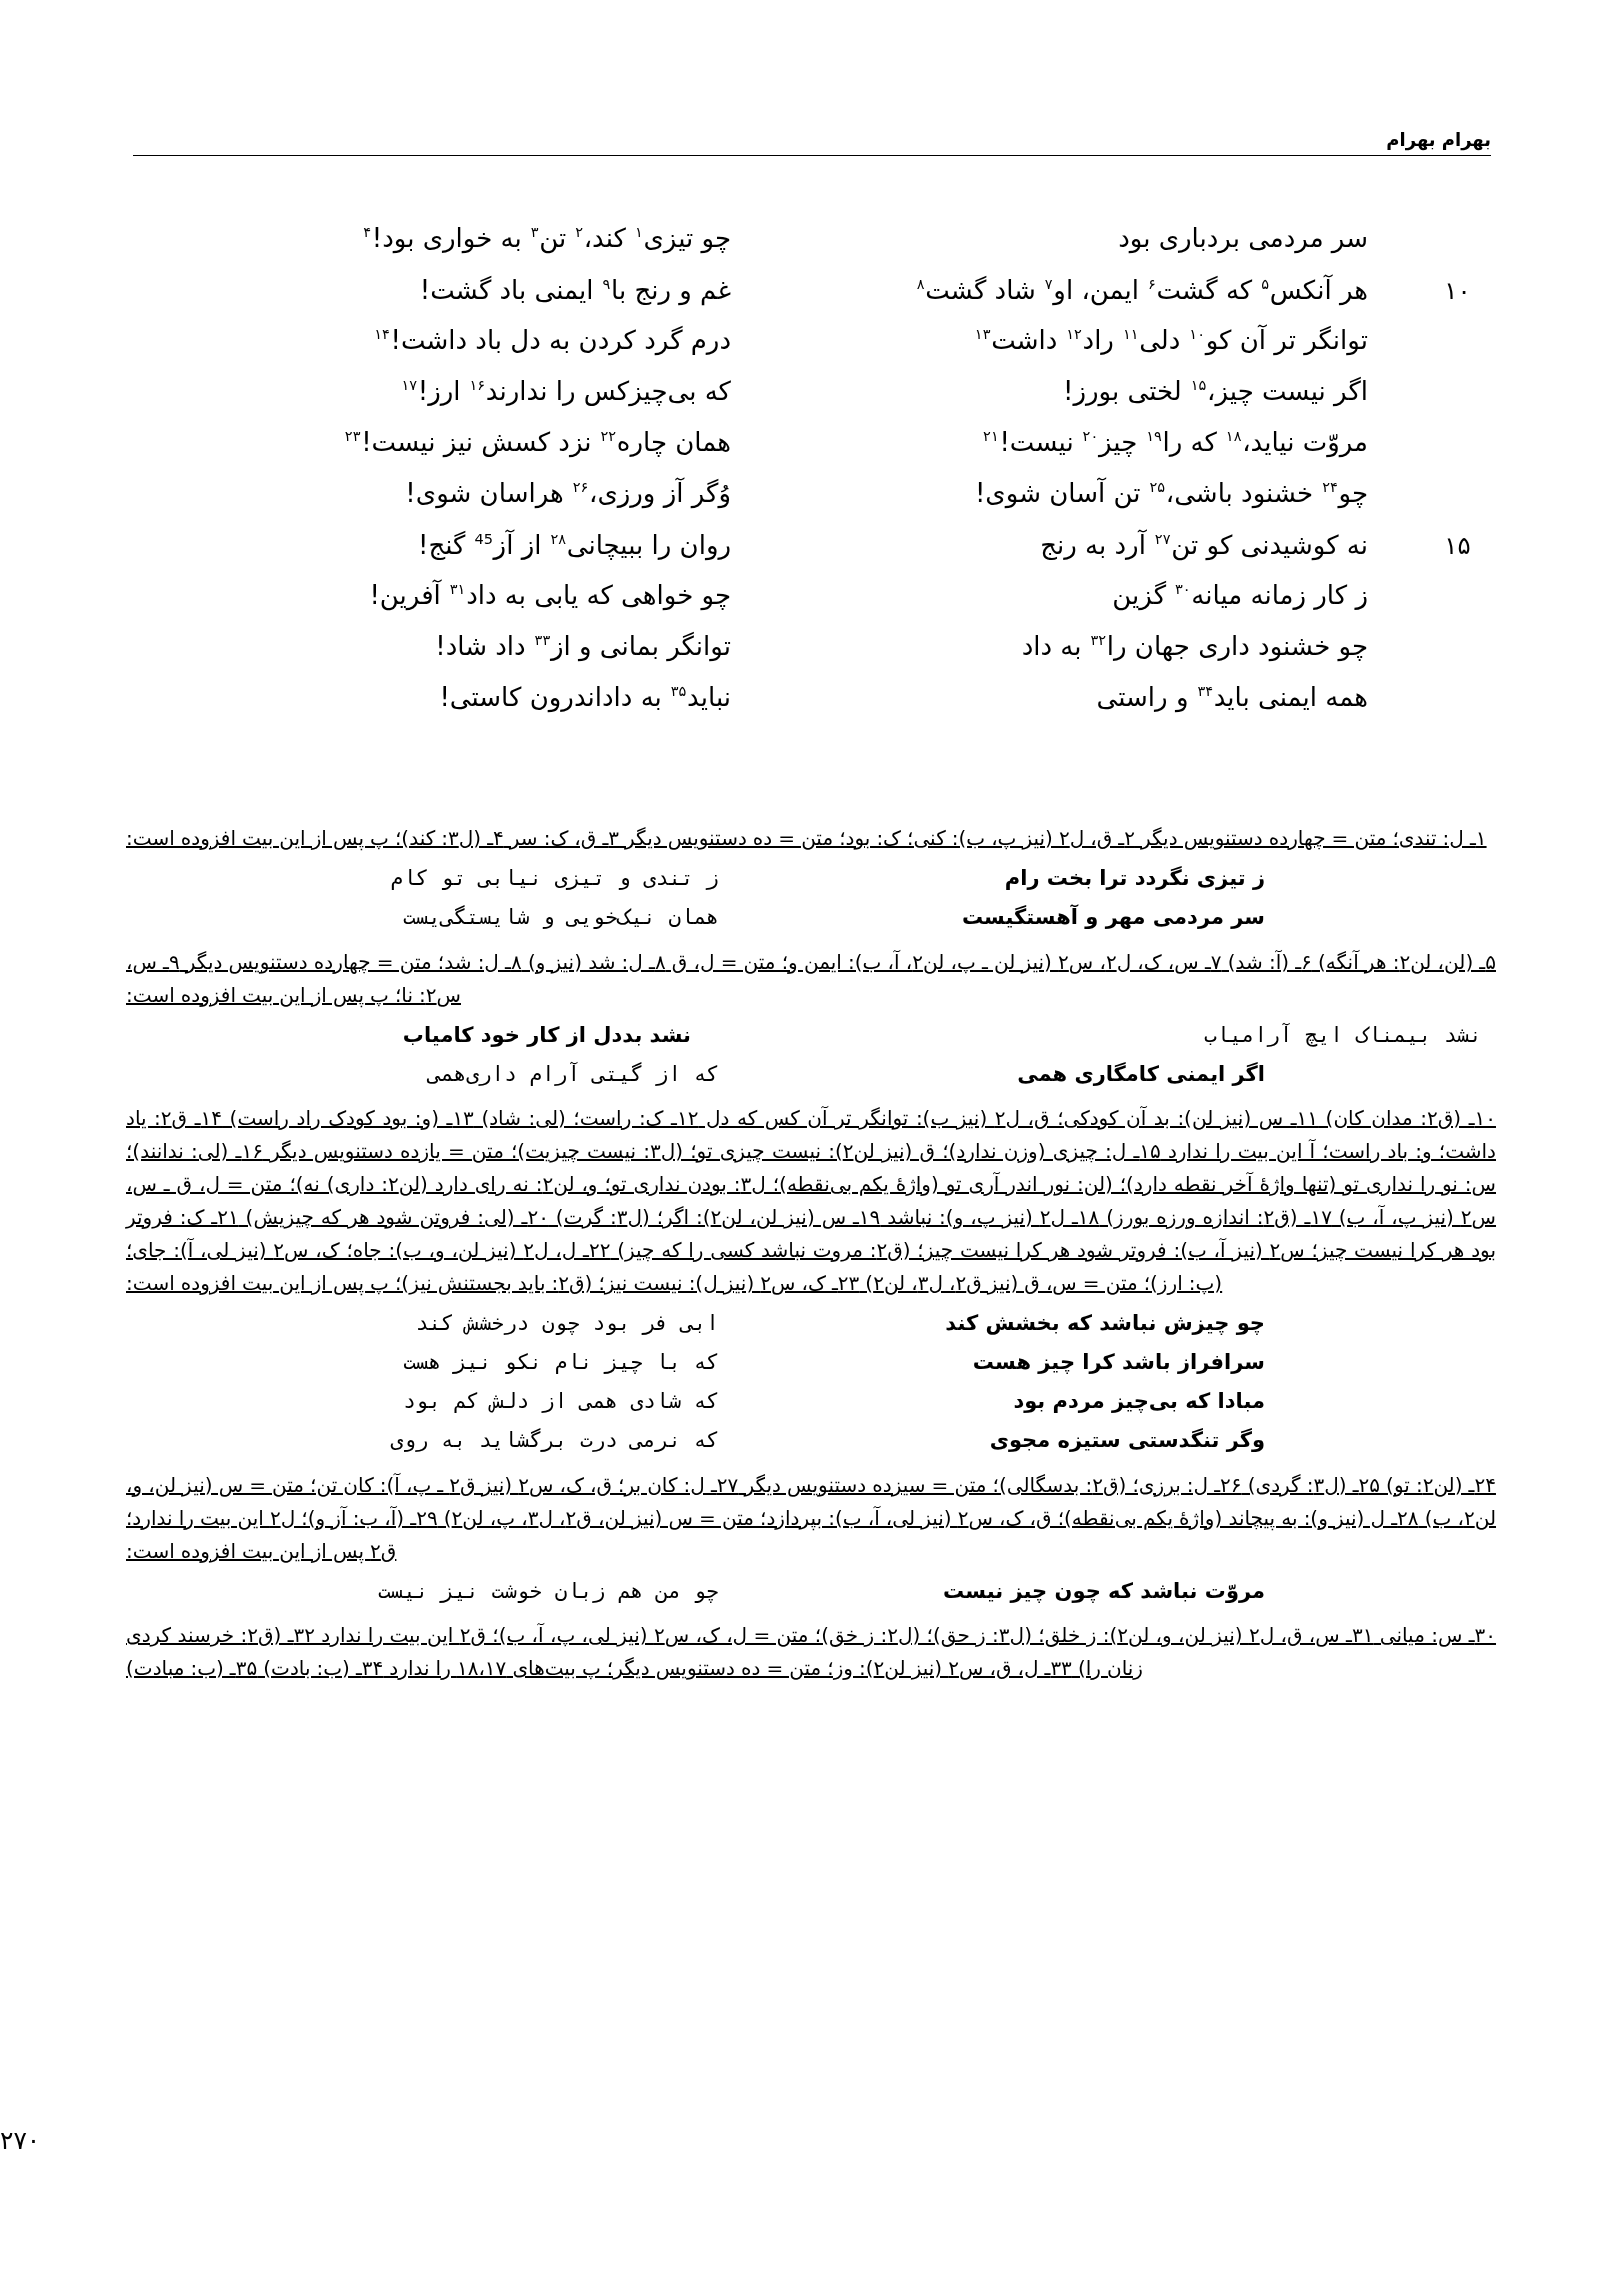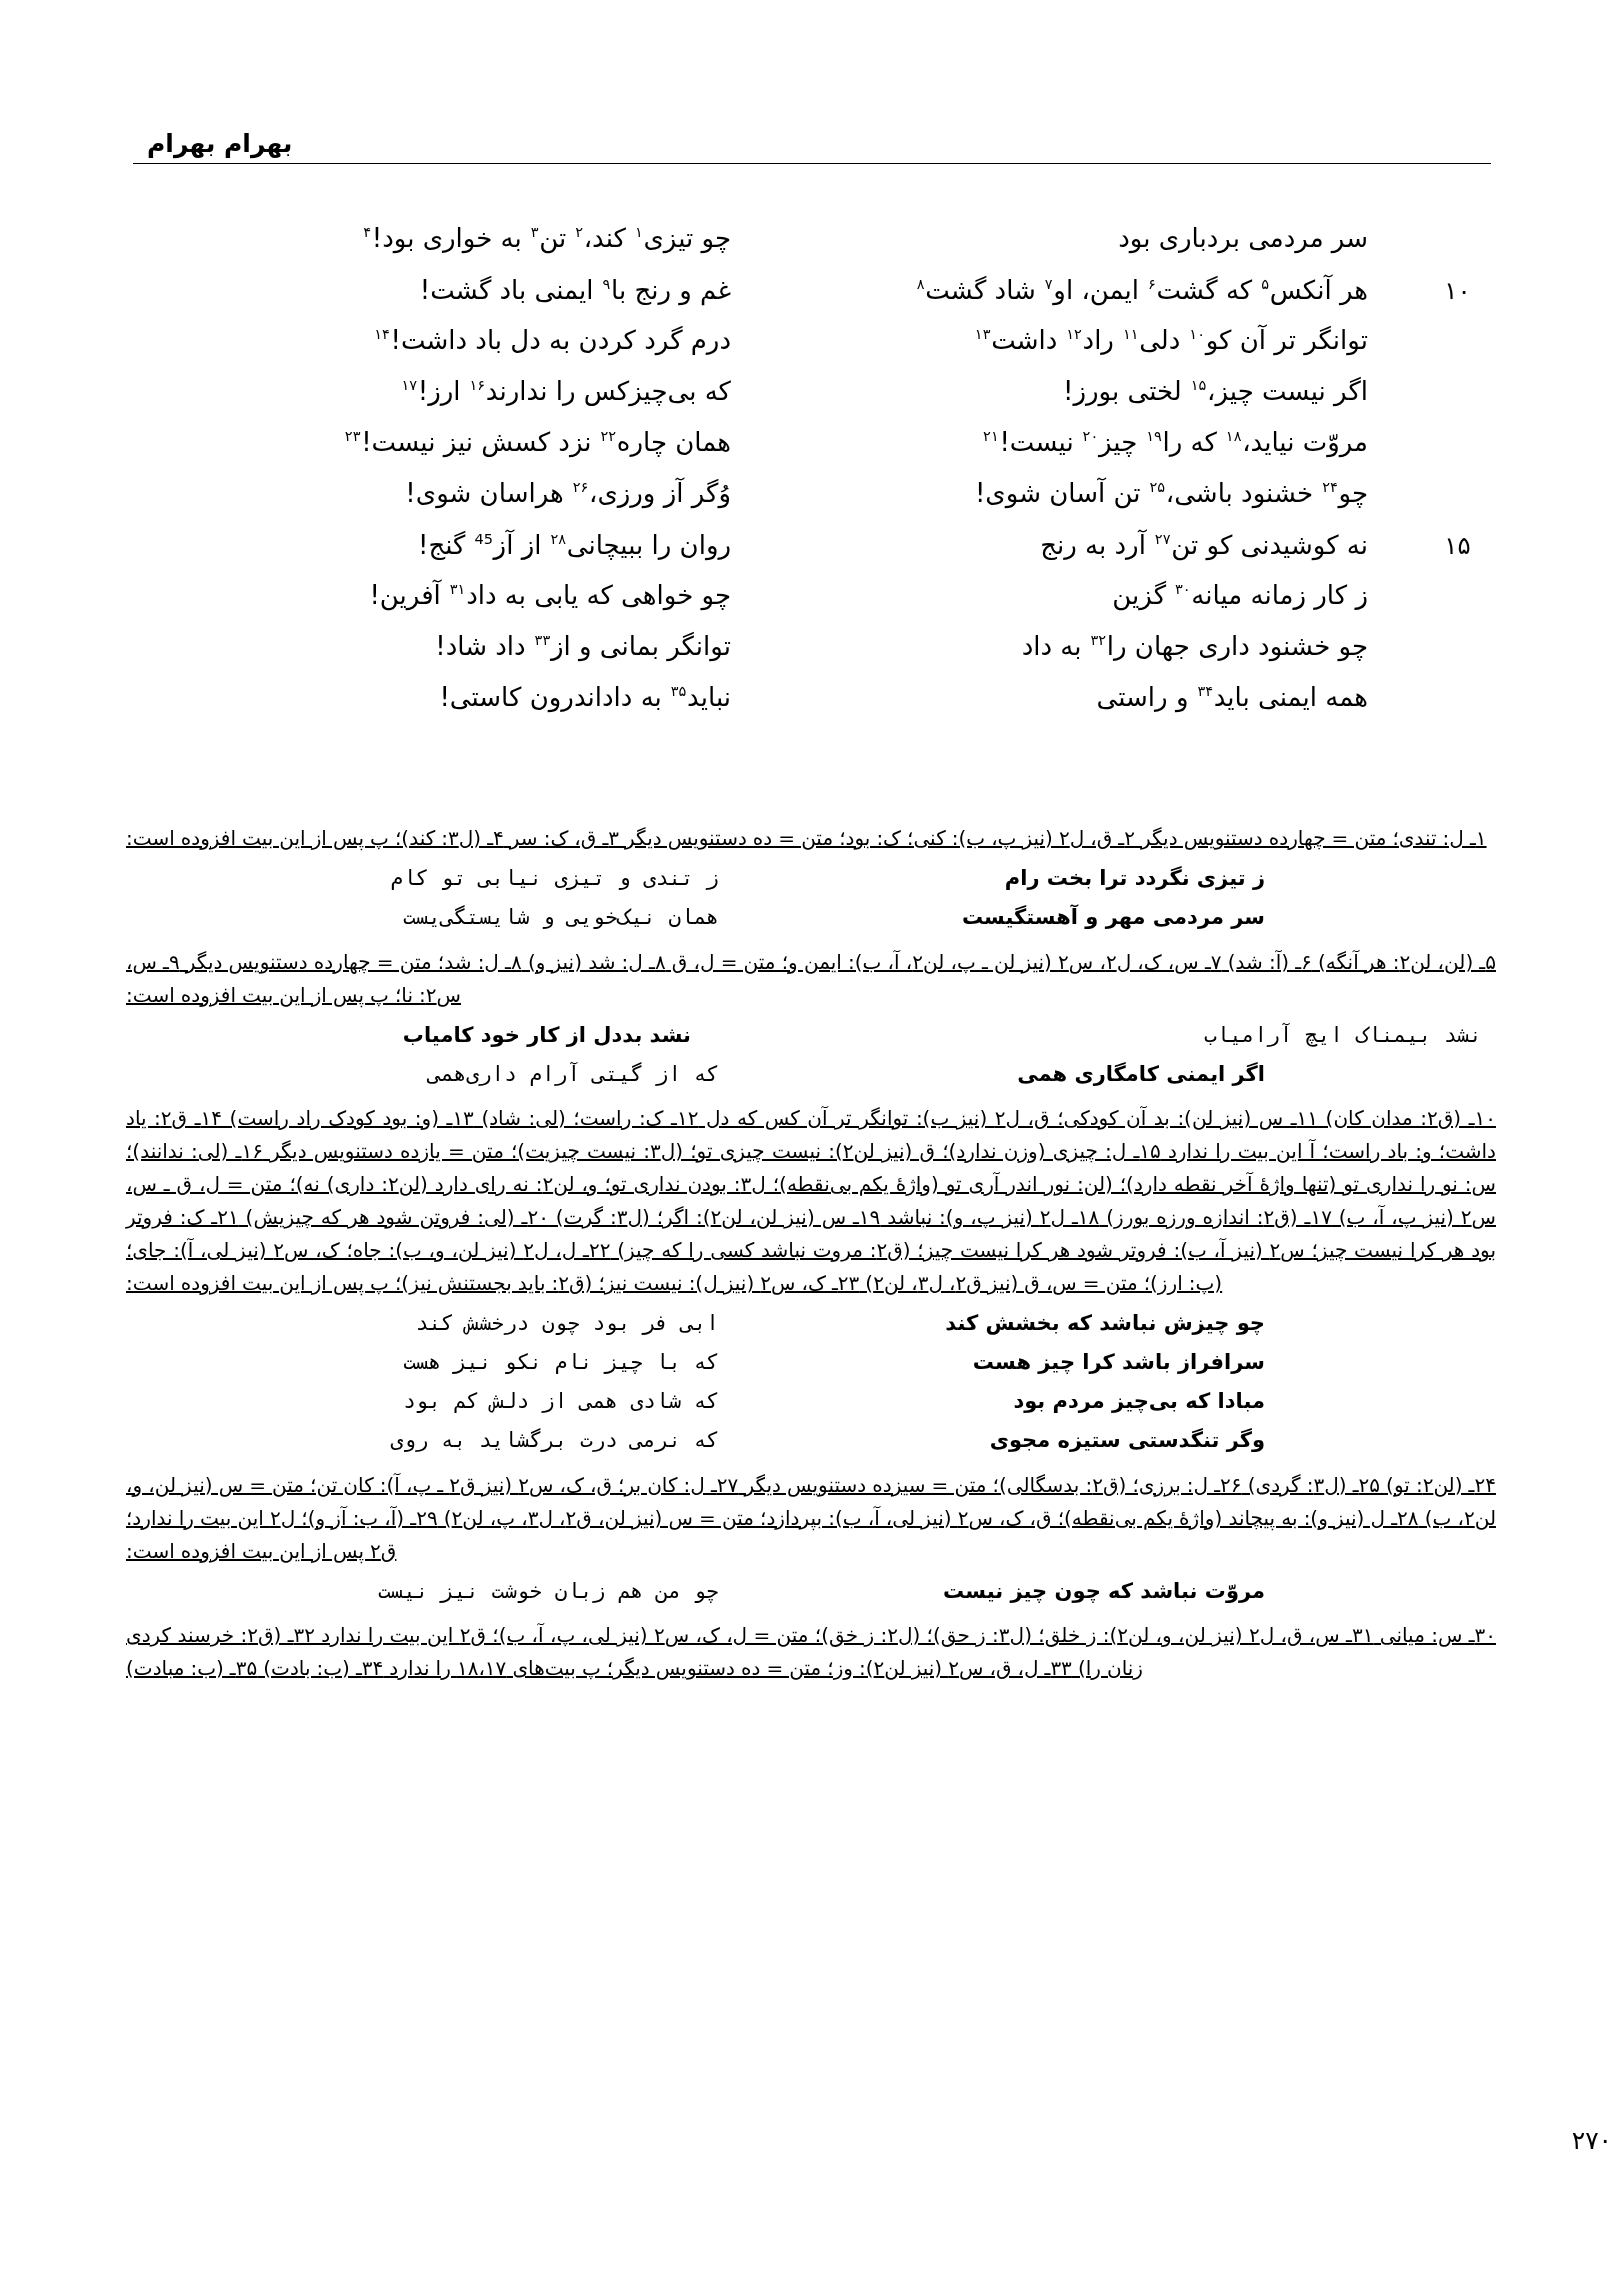--- a/index.html
+++ b/index.html
@@ -24,23 +24,23 @@
 
   
   .runhead-zone {
     position: absolute;
     top: 130px;
     right: 133px;
     left: 133px;
     height: 62px;
   }
   .runhead {
-    text-align: left;
-    direction: rtl;
-    font-size: 25px;
+    text-align: right;
+    direction: rtl;
+    font-size: 18px;
     font-weight: 700;
     letter-spacing: 0.3px;
     padding-left: 14px;
     padding-bottom: 5.6px;
     line-height: 1.1;
   }
   .runhead-rule {
     border-bottom: 1.7px solid #000;
     width: 100%;
   }
@@ -126,21 +126,21 @@
   }
   .q-hemi.right { padding-right: 231px; font-weight: bold; }
   .q-hemi.left  { flex: 0 0 560px; padding-right: 14px; font-family: Liberation Mono, monospace; }
 
   
   .folio {
     position: absolute;
     top: 2126px;
     left: 0;
     width: 1612px;
-    text-align: right;
+    text-align: left;
     font-size: 25px;
     direction: rtl;
   }
 </style>
 </head>
 <body>
 
 <div class="page">
 
   <div class="runhead-zone">

